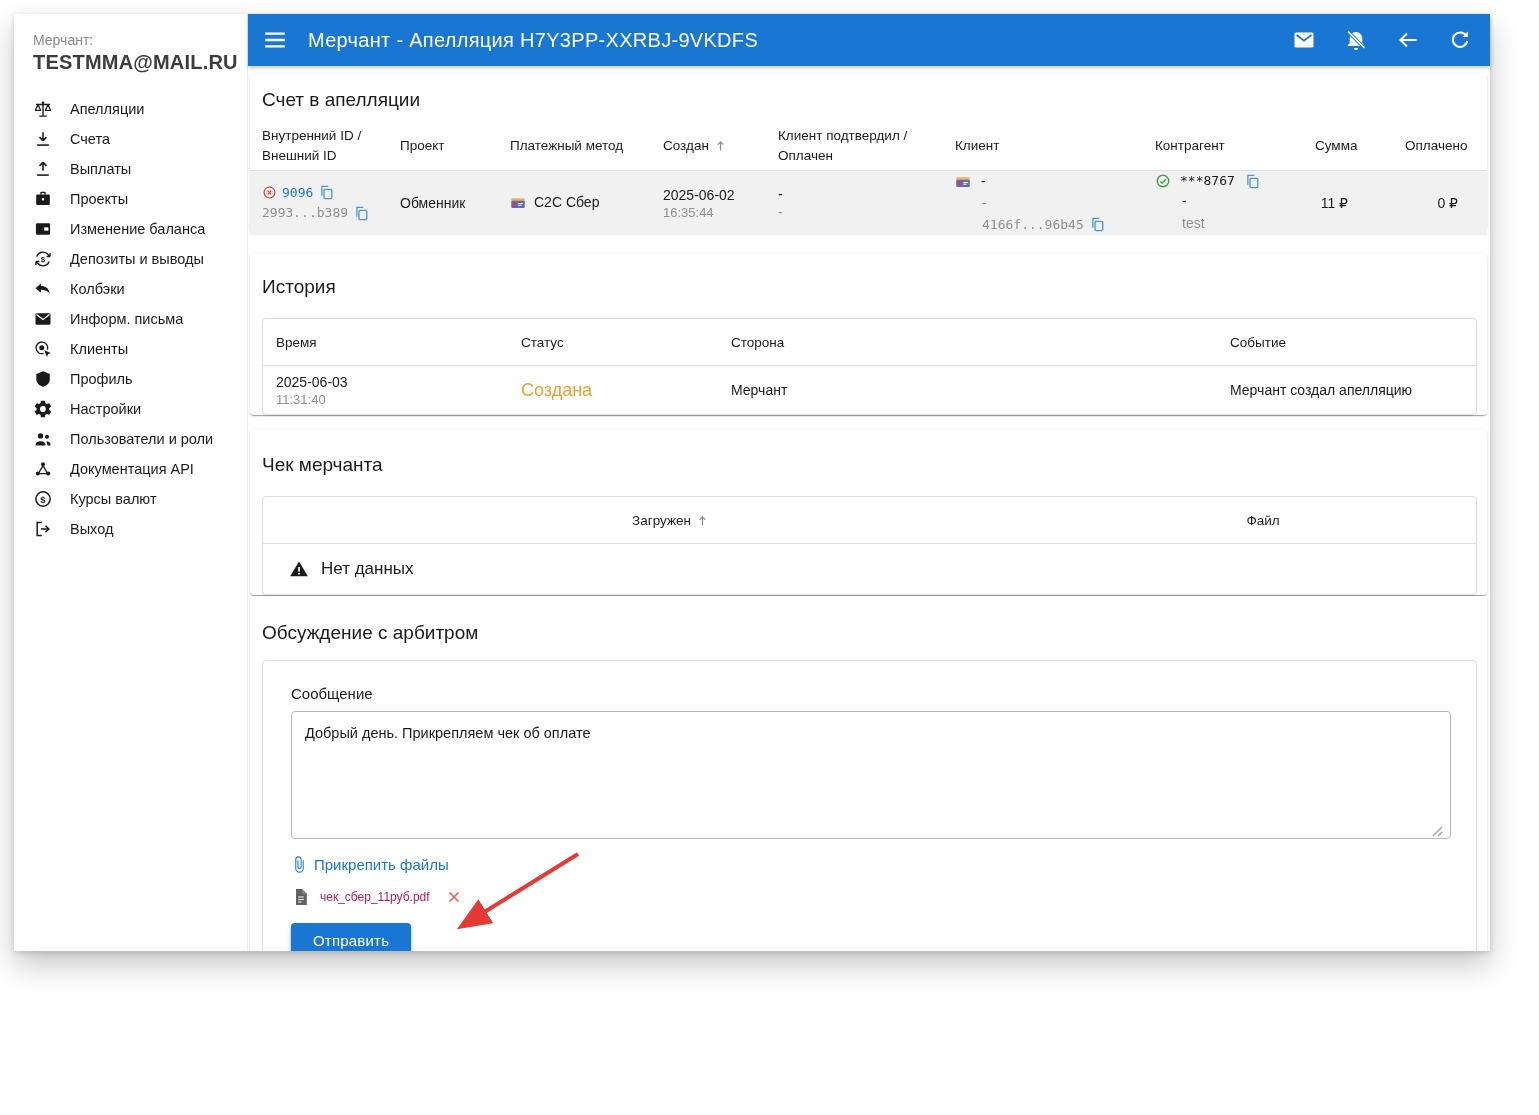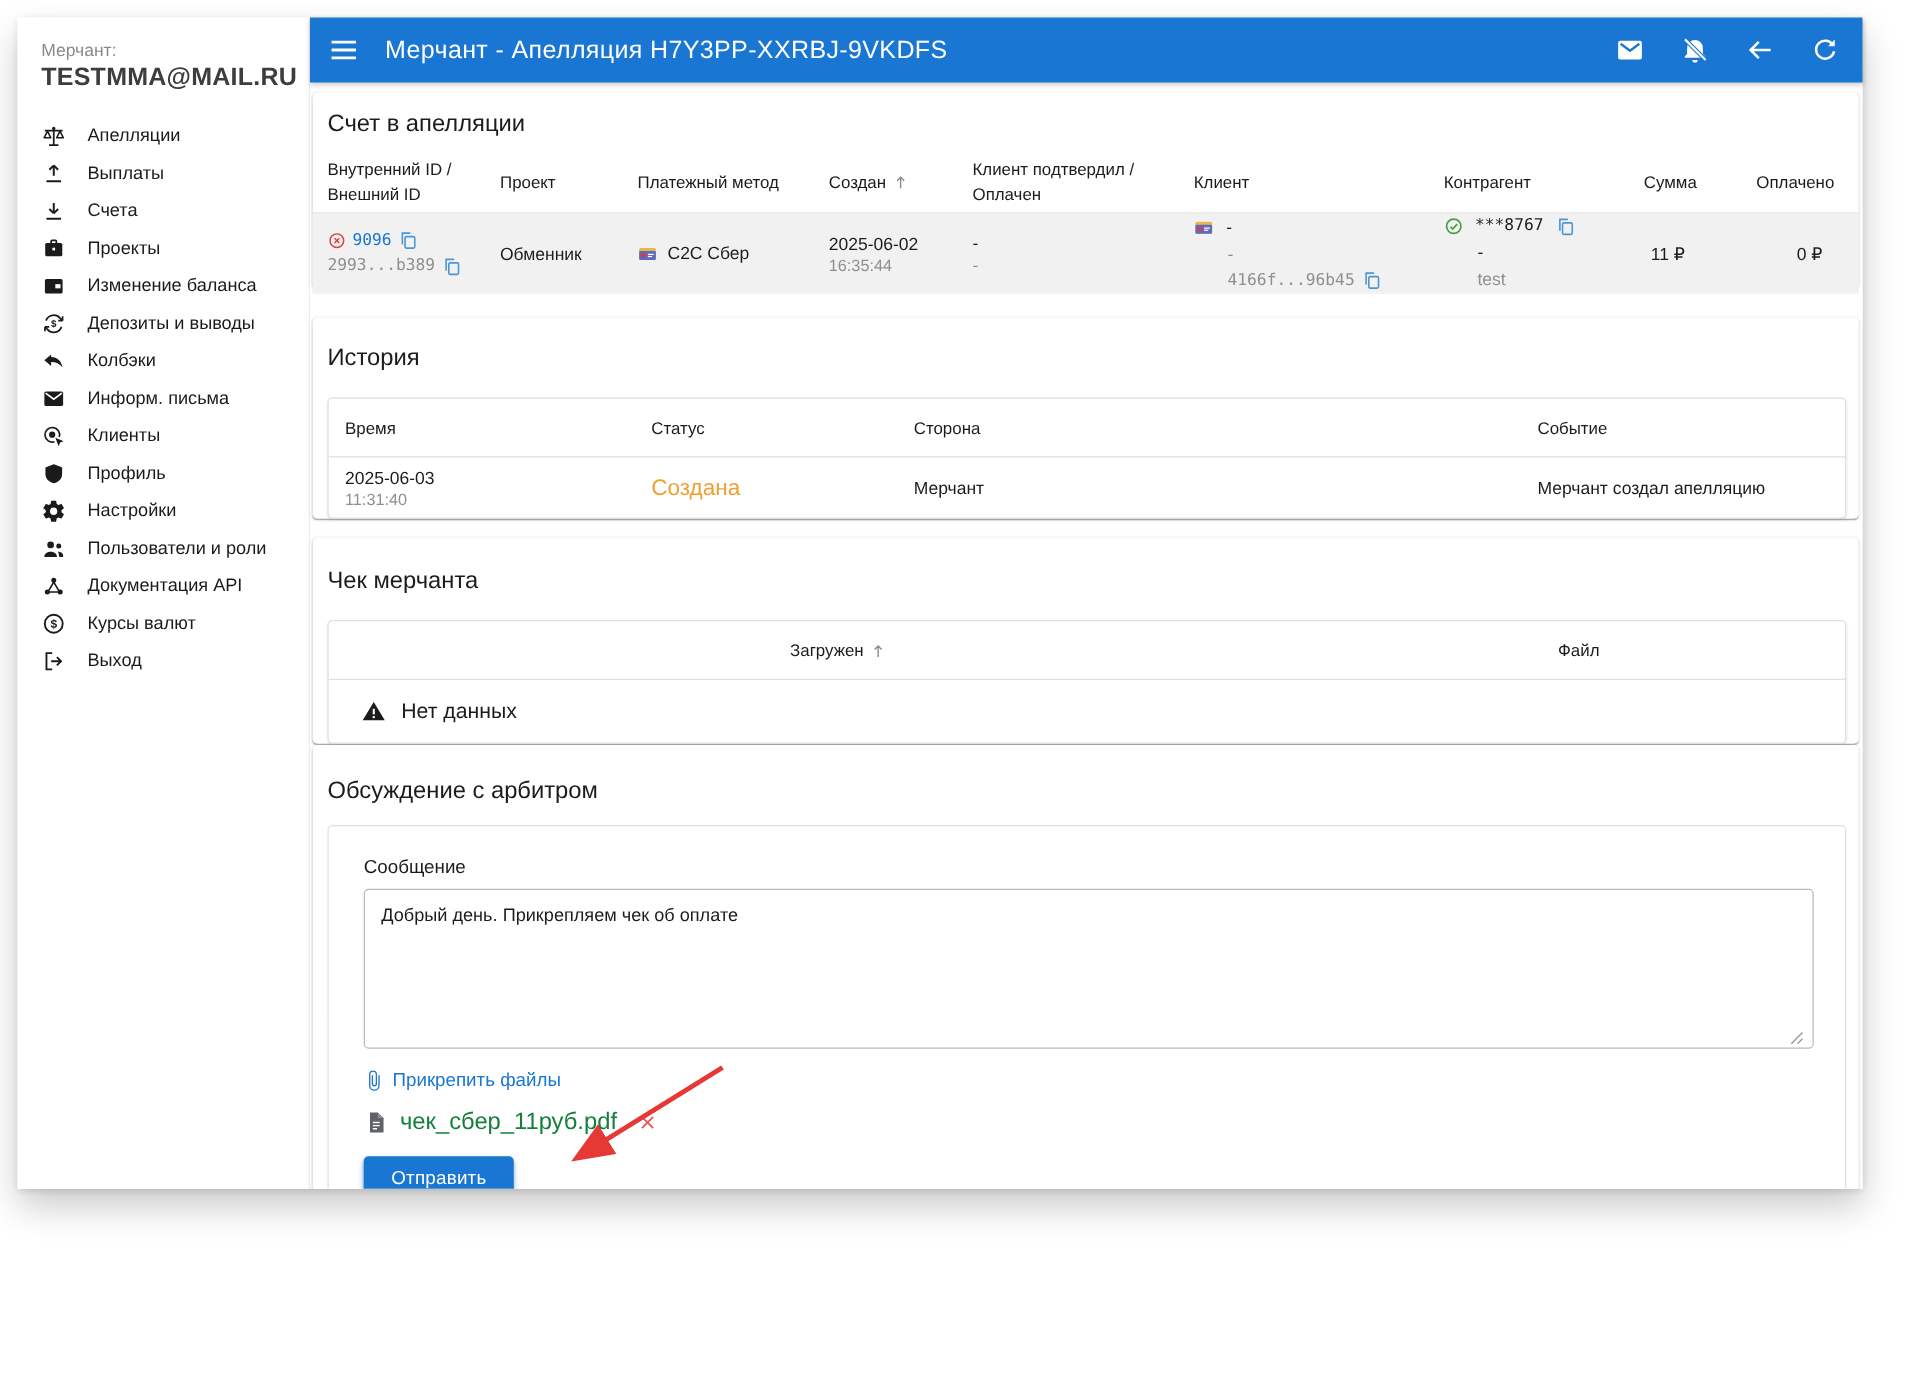--- a/index.html
+++ b/index.html
@@ -87,21 +87,21 @@
     outline:none; display:block; line-height:1.4; background:#fff;
   }
   .resize-grip { position:absolute; right:5px; bottom:5px; width:11px; height:11px; pointer-events:none; }
   .attach-row { display:flex; align-items:center; gap:6px; margin-top:17px; color:#1976d2; cursor:pointer; width:max-content; }
   .attach-row .clip { width:17px; height:17px; }
   .attach-row .clip svg { width:100%; height:100%; display:block; }
   .attach-label { font-size:15px; }
   .file-row { display:flex; align-items:center; gap:9px; margin-top:14px; }
   .fileicon { width:20px; height:20px; }
   .fileicon svg { width:100%; height:100%; display:block; }
-  .file-name { font-size:19px; color:#15803d; }
+  .file-name { font-size:12px; color:#be185d; }
   .file-remove { width:18px; height:18px; margin-left:6px; cursor:pointer; }
   .file-remove svg { width:100%; height:100%; display:block; }
   .send-btn {
     margin-top:16px; background:#1976d2; color:#fff; border:none; border-radius:4px;
     font-family:inherit; font-size:15px; padding:9px 22px; cursor:pointer; letter-spacing:.2px;
     box-shadow:0 3px 5px rgba(25,118,210,.35), 0 1px 2px rgba(0,0,0,.2);
   }
 
   .annotation-arrow { position:absolute; left:436px; top:838px; width:160px; height:105px; z-index:5; pointer-events:none; }
 </style>
@@ -122,34 +122,34 @@
               <path d="M12 3.5v16.5M7.5 20.5h9M3.5 6.5h17" fill="none" stroke="currentColor" stroke-width="1.7"></path>
               <path d="M6 7l-3.2 6.5h6.4zM18 7l-3.2 6.5h6.4z" fill="none" stroke="currentColor" stroke-width="1.5" stroke-linejoin="round"></path>
               <circle cx="12" cy="4.5" r="1.6" fill="currentColor"></circle>
             </svg>
           </span>
         <span class="lbl">Апелляции</span>
       </li>
       <li>
         <span class="mi">
             <svg viewBox="0 0 24 24">
+              <path d="M12 4v10m0 0l-4.2-4.2M12 14l4.2-4.2" fill="none" stroke="currentColor" stroke-width="1.9"></path>
+              <path d="M5 19.3h14" stroke="currentColor" stroke-width="1.9"></path>
+            </svg>
+          </span>
+        <span class="lbl">Счета</span>
+      </li>
+      <li>
+        <span class="mi">
+            <svg viewBox="0 0 24 24">
               <path d="M12 14V4m0 0L7.8 8.2M12 4l4.2 4.2" fill="none" stroke="currentColor" stroke-width="1.9"></path>
               <path d="M5 19.3h14" stroke="currentColor" stroke-width="1.9"></path>
             </svg>
           </span>
         <span class="lbl">Выплаты</span>
-      </li>
-      <li>
-        <span class="mi">
-            <svg viewBox="0 0 24 24">
-              <path d="M12 4v10m0 0l-4.2-4.2M12 14l4.2-4.2" fill="none" stroke="currentColor" stroke-width="1.9"></path>
-              <path d="M5 19.3h14" stroke="currentColor" stroke-width="1.9"></path>
-            </svg>
-          </span>
-        <span class="lbl">Счета</span>
       </li>
       <li>
         <span class="mi">
             <svg viewBox="0 0 24 24">
               <path d="M9.5 6.5V4.8c0-.4.3-.8.8-.8h3.4c.5 0 .8.4.8.8v1.7" fill="none" stroke="currentColor" stroke-width="1.7"></path>
               <rect x="3.8" y="6.5" width="16.4" height="12.7" rx="1.5" fill="currentColor"></rect>
               <rect x="10.7" y="11" width="2.6" height="2.6" fill="#fff"></rect>
             </svg>
           </span>
         <span class="lbl">Проекты</span>

